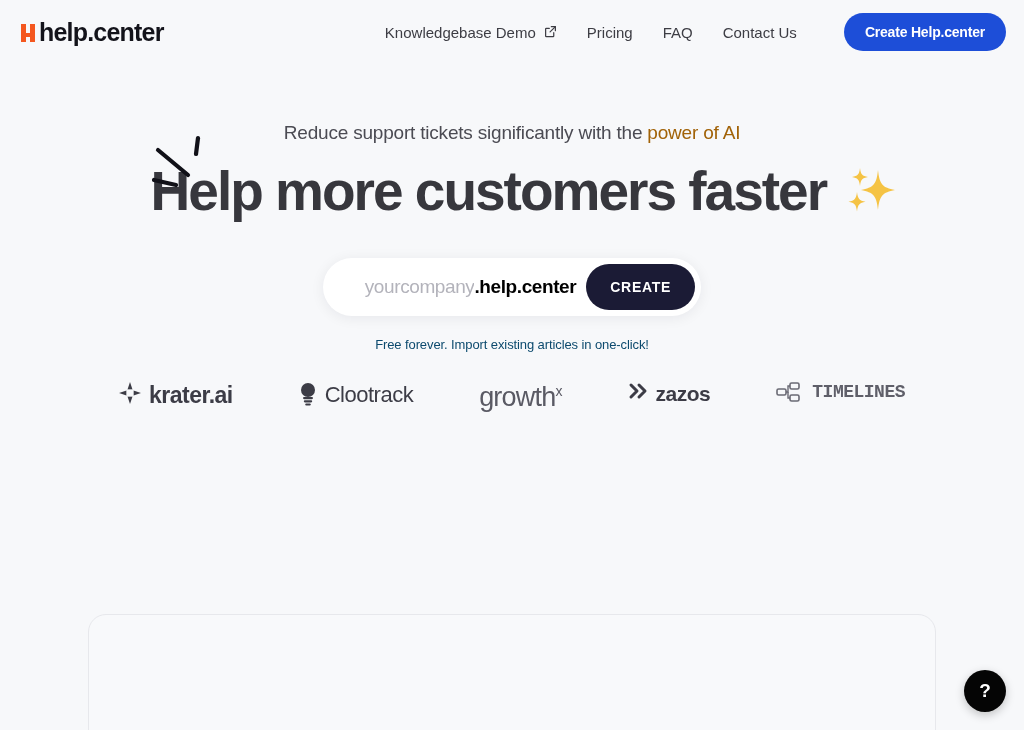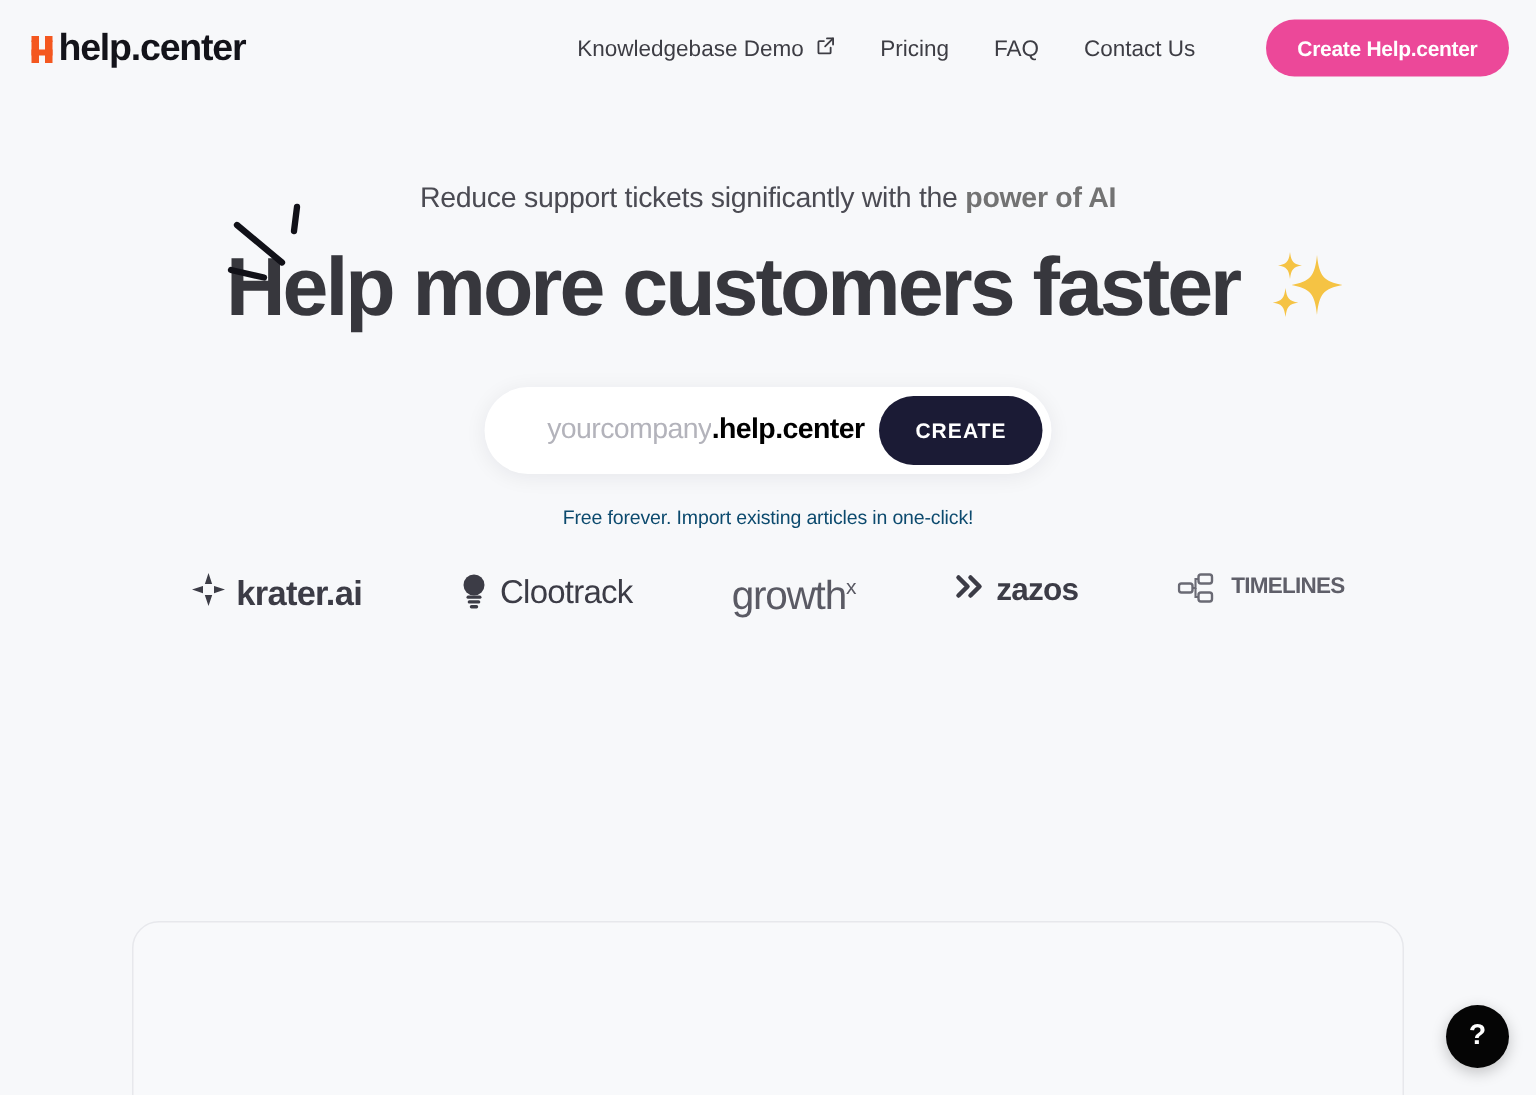--- a/index.html
+++ b/index.html
@@ -78,42 +78,42 @@
     font-size: 15px;
     color: #3d3d44;
     display: flex;
     align-items: center;
     gap: 8px;
     cursor: pointer;
     white-space: nowrap;
   }
   .ext-icon { display: block; }
   .cta-pill {
-    background: #ec4899;
+    background: #1d4ed8;
     color: #ffffff;
     font-size: 14px;
     font-weight: bold;
     border-radius: 999px;
     padding: 11px 21px;
     margin-left: 17px;
     cursor: pointer;
     white-space: nowrap;
     letter-spacing: -0.2px;
   }
 
   
   .hero { text-align: center; position: relative; }
 
   .eyebrow {
     margin-top: 58px;
     font-size: 19px;
     color: #4b4b53;
     letter-spacing: -0.2px;
   }
-  .eyebrow b { color: #737373; font-weight: bold; }
+  .eyebrow b { color: #a16207; font-weight: normal; }
 
   .scribble {
     position: absolute;
     left: 150px;
     top: 8px;
     width: 66px;
     height: 58px;
   }
 
   .headline {
@@ -207,21 +207,21 @@
     display: flex;
     gap: 8px;
     height: 30px;
   }
   .logo-label { font-size: 23px; letter-spacing: -0.5px; white-space: nowrap; }
   .l-krater   { font-weight: bold; color: #3c3c46; }
   .l-cloo     { font-weight: normal; color: #3c3c46; font-size: 22px; }
   .l-growth   { font-weight: normal; color: #5a5a64; font-size: 27px; letter-spacing: -0.8px; }
   .l-growth sup { font-size: 14px; vertical-align: super; }
   .l-zazos    { font-weight: bold; color: #3c3c46; font-size: 21px; }
-  .l-timelines{ font-weight: bold; color: #5f5f69; font-size: 15px; letter-spacing: -0.5px; }
+  .l-timelines{ font-weight: bold; color: #5f5f69; font-size: 18px; letter-spacing: -0.5px; font-family: Liberation Mono, monospace; }
 
   
   .bottom-card {
     position: absolute;
     left: 88px;
     top: 614px;
     width: 848px;
     height: 180px;
     border: 1px solid #e7e8ec;
     border-radius: 18px;

